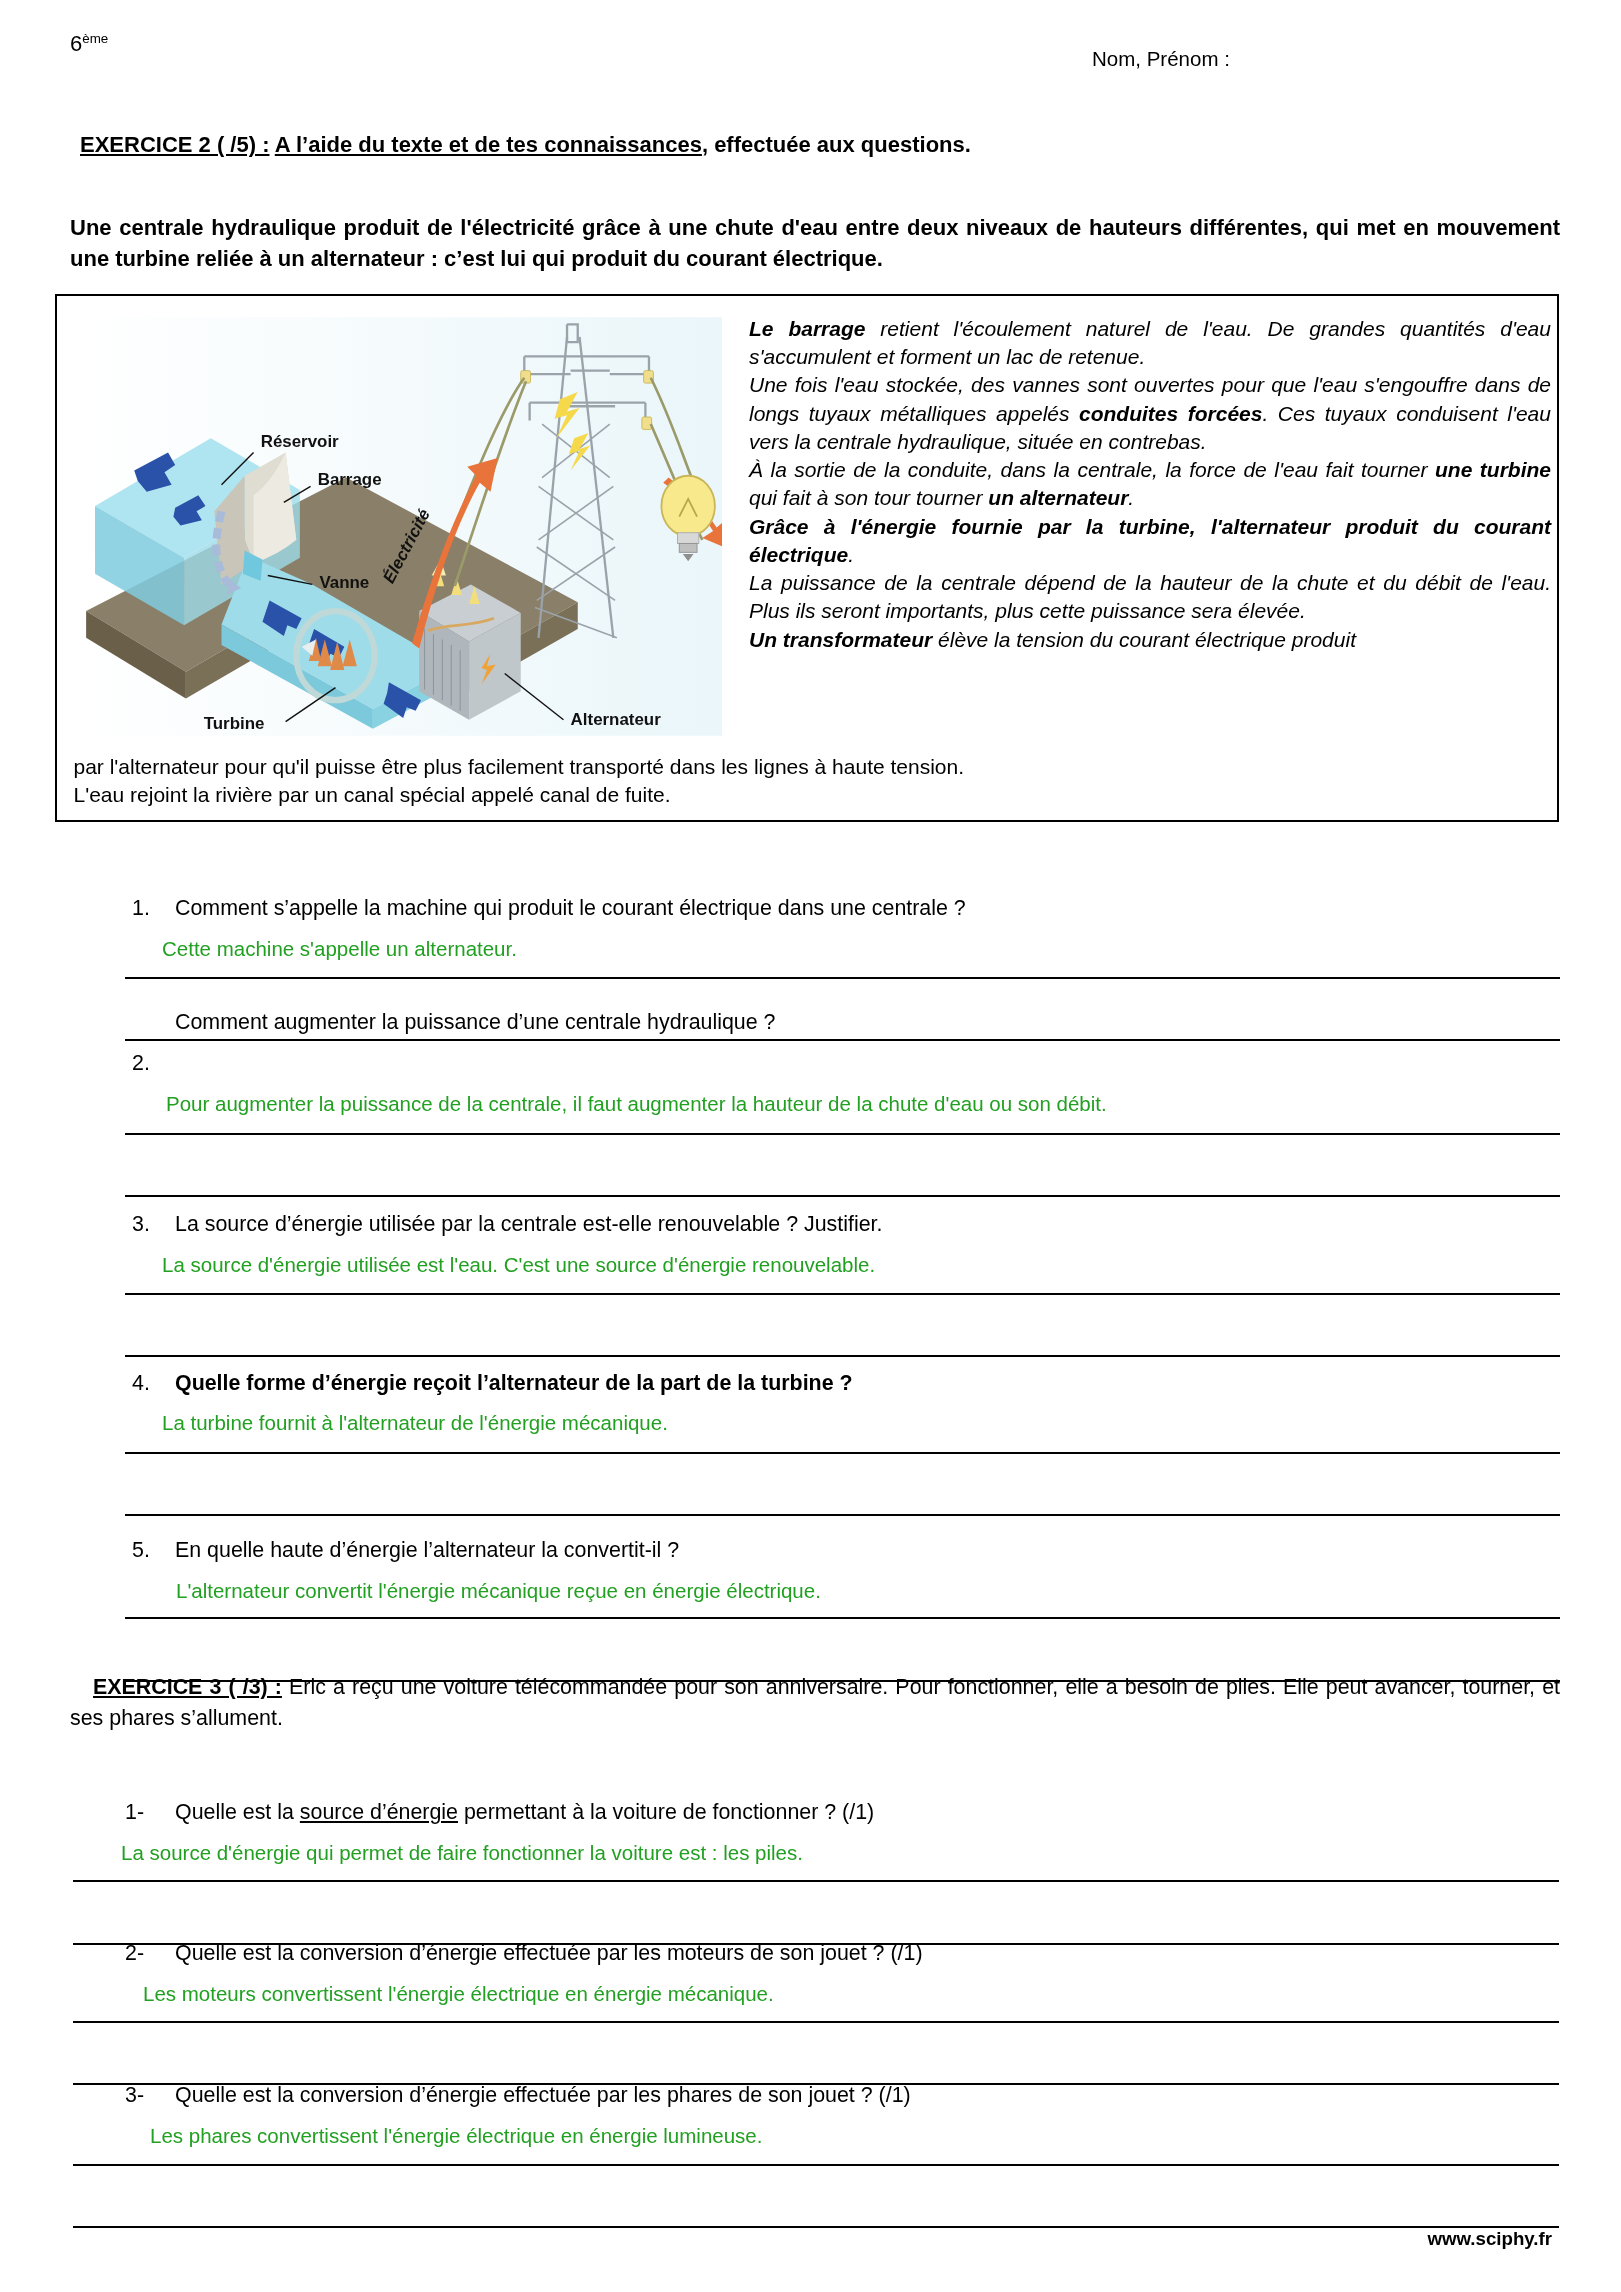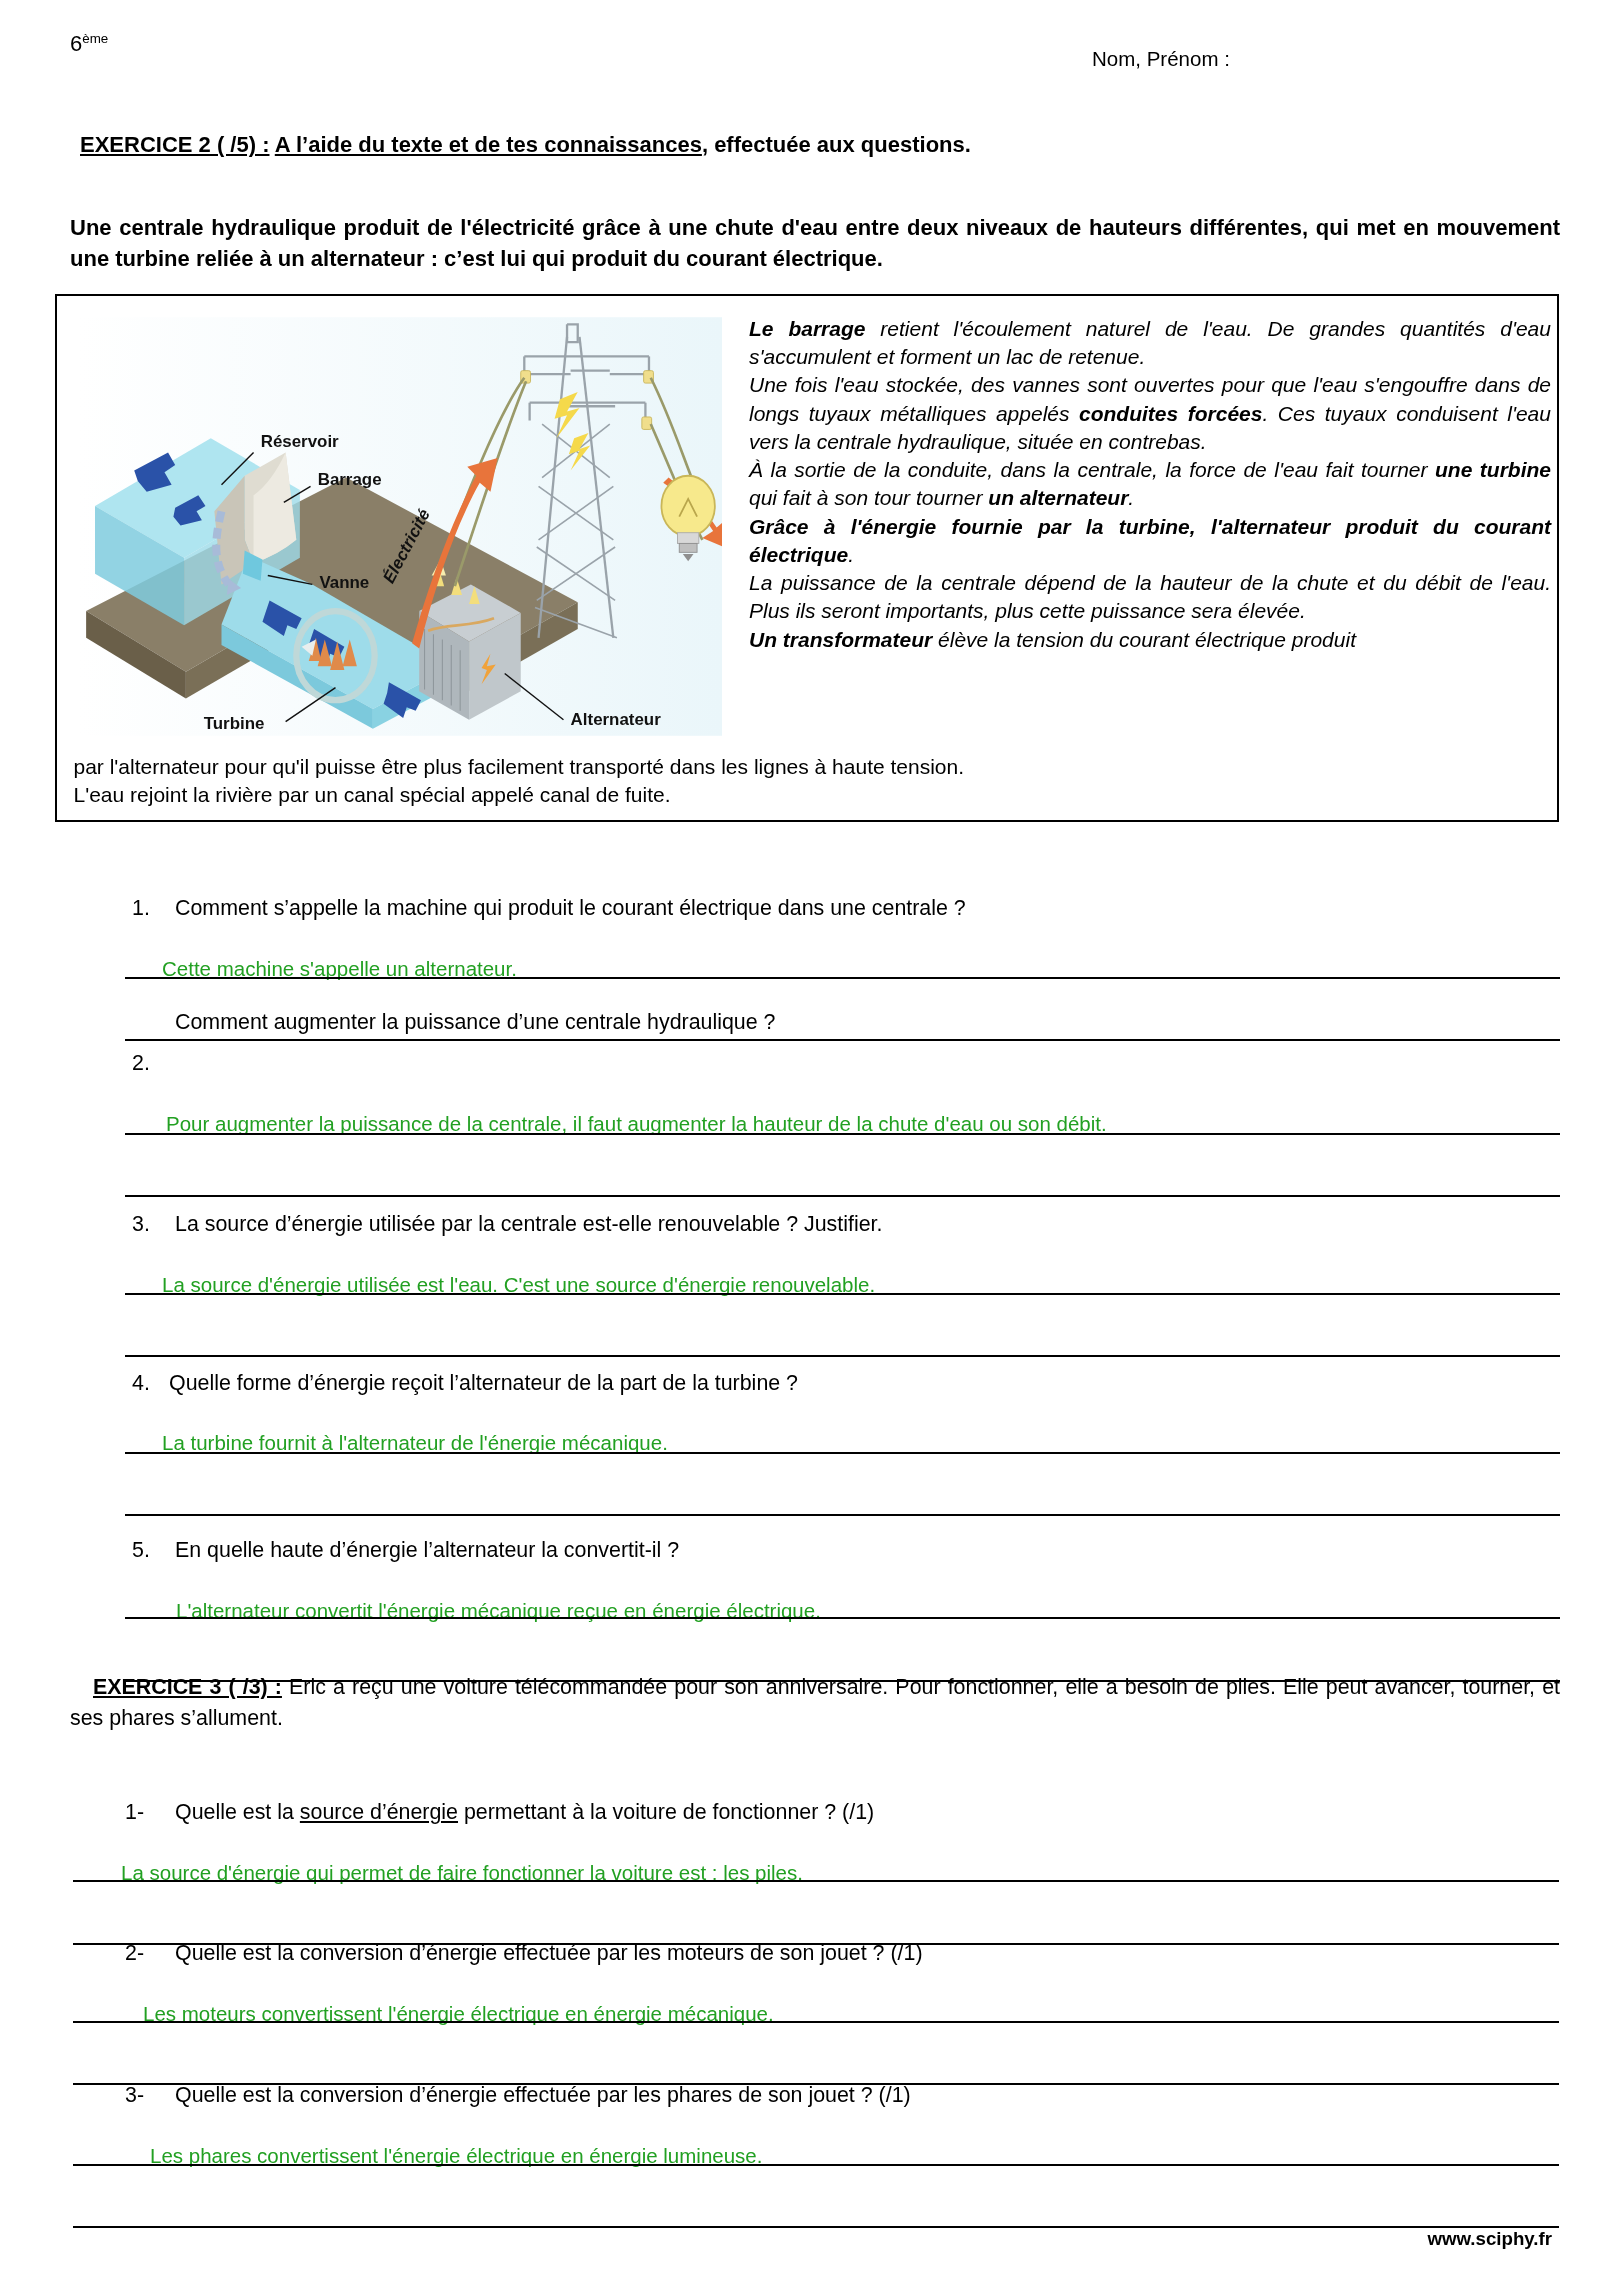--- a/index.html
+++ b/index.html
@@ -137,21 +137,20 @@
     position: absolute;
     font-size: 21.4px;
     white-space: nowrap;
   }
   .qtext .u { text-decoration: underline; }
   .answer {
     position: absolute;
     font-size: 20.5px;
     color: #22A022;
     white-space: nowrap;
-    margin-top: 20px;
   }
   .rule {
     position: absolute;
     height: 0;
     border-top: 2.7px solid #000;
   }
 
   
   .ex3-heading {
     position: absolute;
@@ -388,21 +387,21 @@
   <div class="qblock">
     <div class="qnum" style="left:132px; top:1196px;">3.</div>
     <div class="qtext" style="left:175px; top:1196px;">La source d’énergie utilisée par la centrale est-elle renouvelable ? Justifier.</div>
     <div class="answer" style="left:162px; top:1237px;">La source  d'énergie utilisée est l'eau. C'est une source d'énergie renouvelable.</div>
     <div class="rule" style="left:125px; top:1277px; width:1435px;"></div>
     <div class="rule" style="left:125px; top:1339px; width:1435px;"></div>
   </div>
 
   <div class="qblock">
     <div class="qnum" style="left:132px; top:1355px;">4.</div>
-    <div class="qtext" style="left:169px; top:1355px;">Quelle forme d’énergie reçoit l’alternateur de la part de la turbine ?</div>
+    <div class="qtext" style="left:175px; top:1355px;font-weight:bold;">Quelle forme d’énergie reçoit l’alternateur de la part de la turbine ?</div>
     <div class="answer" style="left:162px; top:1395px;">La turbine fournit à l'alternateur de l'énergie mécanique.</div>
     <div class="rule" style="left:125px; top:1436px; width:1435px;"></div>
     <div class="rule" style="left:125px; top:1498px; width:1435px;"></div>
   </div>
 
   <div class="qblock">
     <div class="qnum" style="left:132px; top:1522px;">5.</div>
     <div class="qtext" style="left:175px; top:1522px;">En quelle haute d’énergie l’alternateur la convertit-il ?</div>
     <div class="answer" style="left:176px; top:1563px;">L'alternateur convertit l'énergie mécanique reçue en énergie électrique.</div>
     <div class="rule" style="left:125px; top:1601px; width:1435px;"></div>

